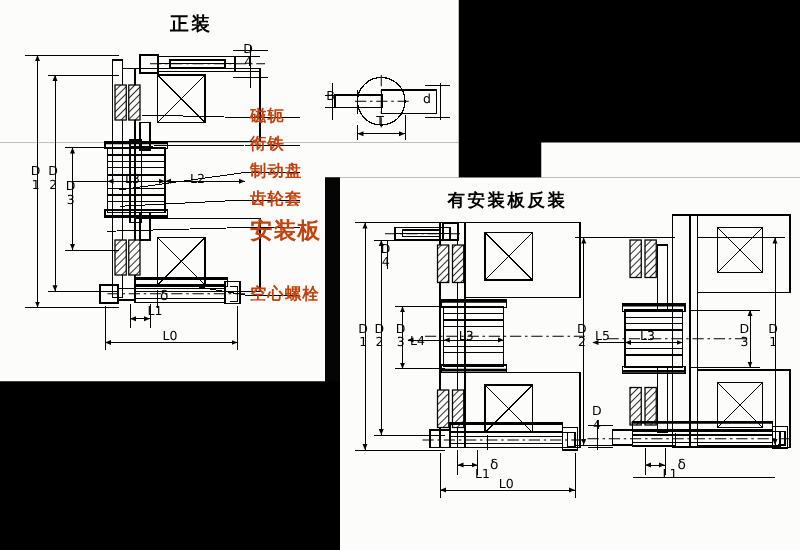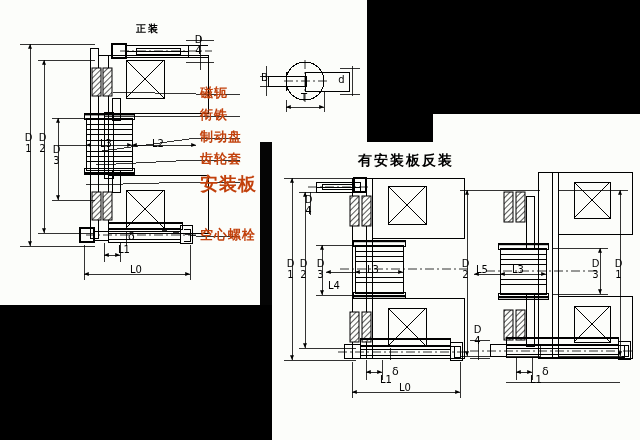--- a/index.html
+++ b/index.html
@@ -25,21 +25,21 @@
 
 <div id="stage">
 
   <div class="panel" style="left:0;top:0;width:367px;height:114px;"></div>
   <div class="panel" style="left:0;top:114px;width:260px;height:191px;"></div>
   <div class="panel" style="left:260px;top:114px;width:107px;height:28px;"></div>
   <div class="panel" style="left:272px;top:142px;width:368px;height:298px;"></div>
   <div class="panel" style="left:433px;top:114px;width:207px;height:28px;"></div>
   <div class="blk" style="left:260px;top:142px;width:12px;height:163px;"></div>
 
-  <div class="title" style="left:136px;top:22px;font-size:10px;">正装</div>
+  <div class="title" style="left:136px;top:10px;font-size:15px;">正装</div>
 
   <svg width="640" height="440">
     <defs>
       <pattern id="hx" width="4" height="4" patternUnits="userSpaceOnUse" patternTransform="rotate(45)">
         <rect width="4" height="4" fill="#fcfdfa"></rect>
         <line x1="0" y1="0" x2="0" y2="4" stroke="#000" stroke-width="1.3"></line>
       </pattern>
       <pattern id="hx2" width="4" height="4" patternUnits="userSpaceOnUse" patternTransform="rotate(-45)">
         <rect width="4" height="4" fill="#fcfdfa"></rect>
         <line x1="0" y1="0" x2="0" y2="4" stroke="#000" stroke-width="1.3"></line>
@@ -342,21 +342,21 @@
   <div class="dimtx" style="left:301px;top:92px;">T</div>
 
   <div class="title" style="left:358px;top:152px;font-size:14px;">有安装板反装</div>
   <div class="dimtx vert" style="left:285px;top:258px;">D1</div>
   <div class="dimtx vert" style="left:298px;top:258px;">D2</div>
   <div class="dimtx vert" style="left:315px;top:258px;">D3</div>
   <div class="dimtx vert" style="left:303px;top:194px;">D4</div>
   <div class="dimtx" style="left:399px;top:382px;">L0</div>
   <div class="dimtx" style="left:380px;top:374px;">L1</div>
   <div class="dimtx" style="left:367px;top:264px;">L3</div>
-  <div class="dimtx" style="left:328px;top:280px;">L4</div>
+  <div class="dimtx" style="left:328px;top:268px;">L4</div>
   <div class="dimtx" style="left:392px;top:365px;font-size:11px;">δ</div>
 
   <div class="dimtx vert" style="left:460px;top:258px;">D2</div>
   <div class="dimtx vert" style="left:590px;top:258px;">D3</div>
   <div class="dimtx vert" style="left:613px;top:258px;">D1</div>
   <div class="dimtx vert" style="left:472px;top:324px;">D4</div>
   <div class="dimtx" style="left:530px;top:374px;">L1</div>
   <div class="dimtx" style="left:512px;top:264px;">L3</div>
   <div class="dimtx" style="left:476px;top:264px;">L5</div>
   <div class="dimtx" style="left:542px;top:365px;font-size:11px;">δ</div>

